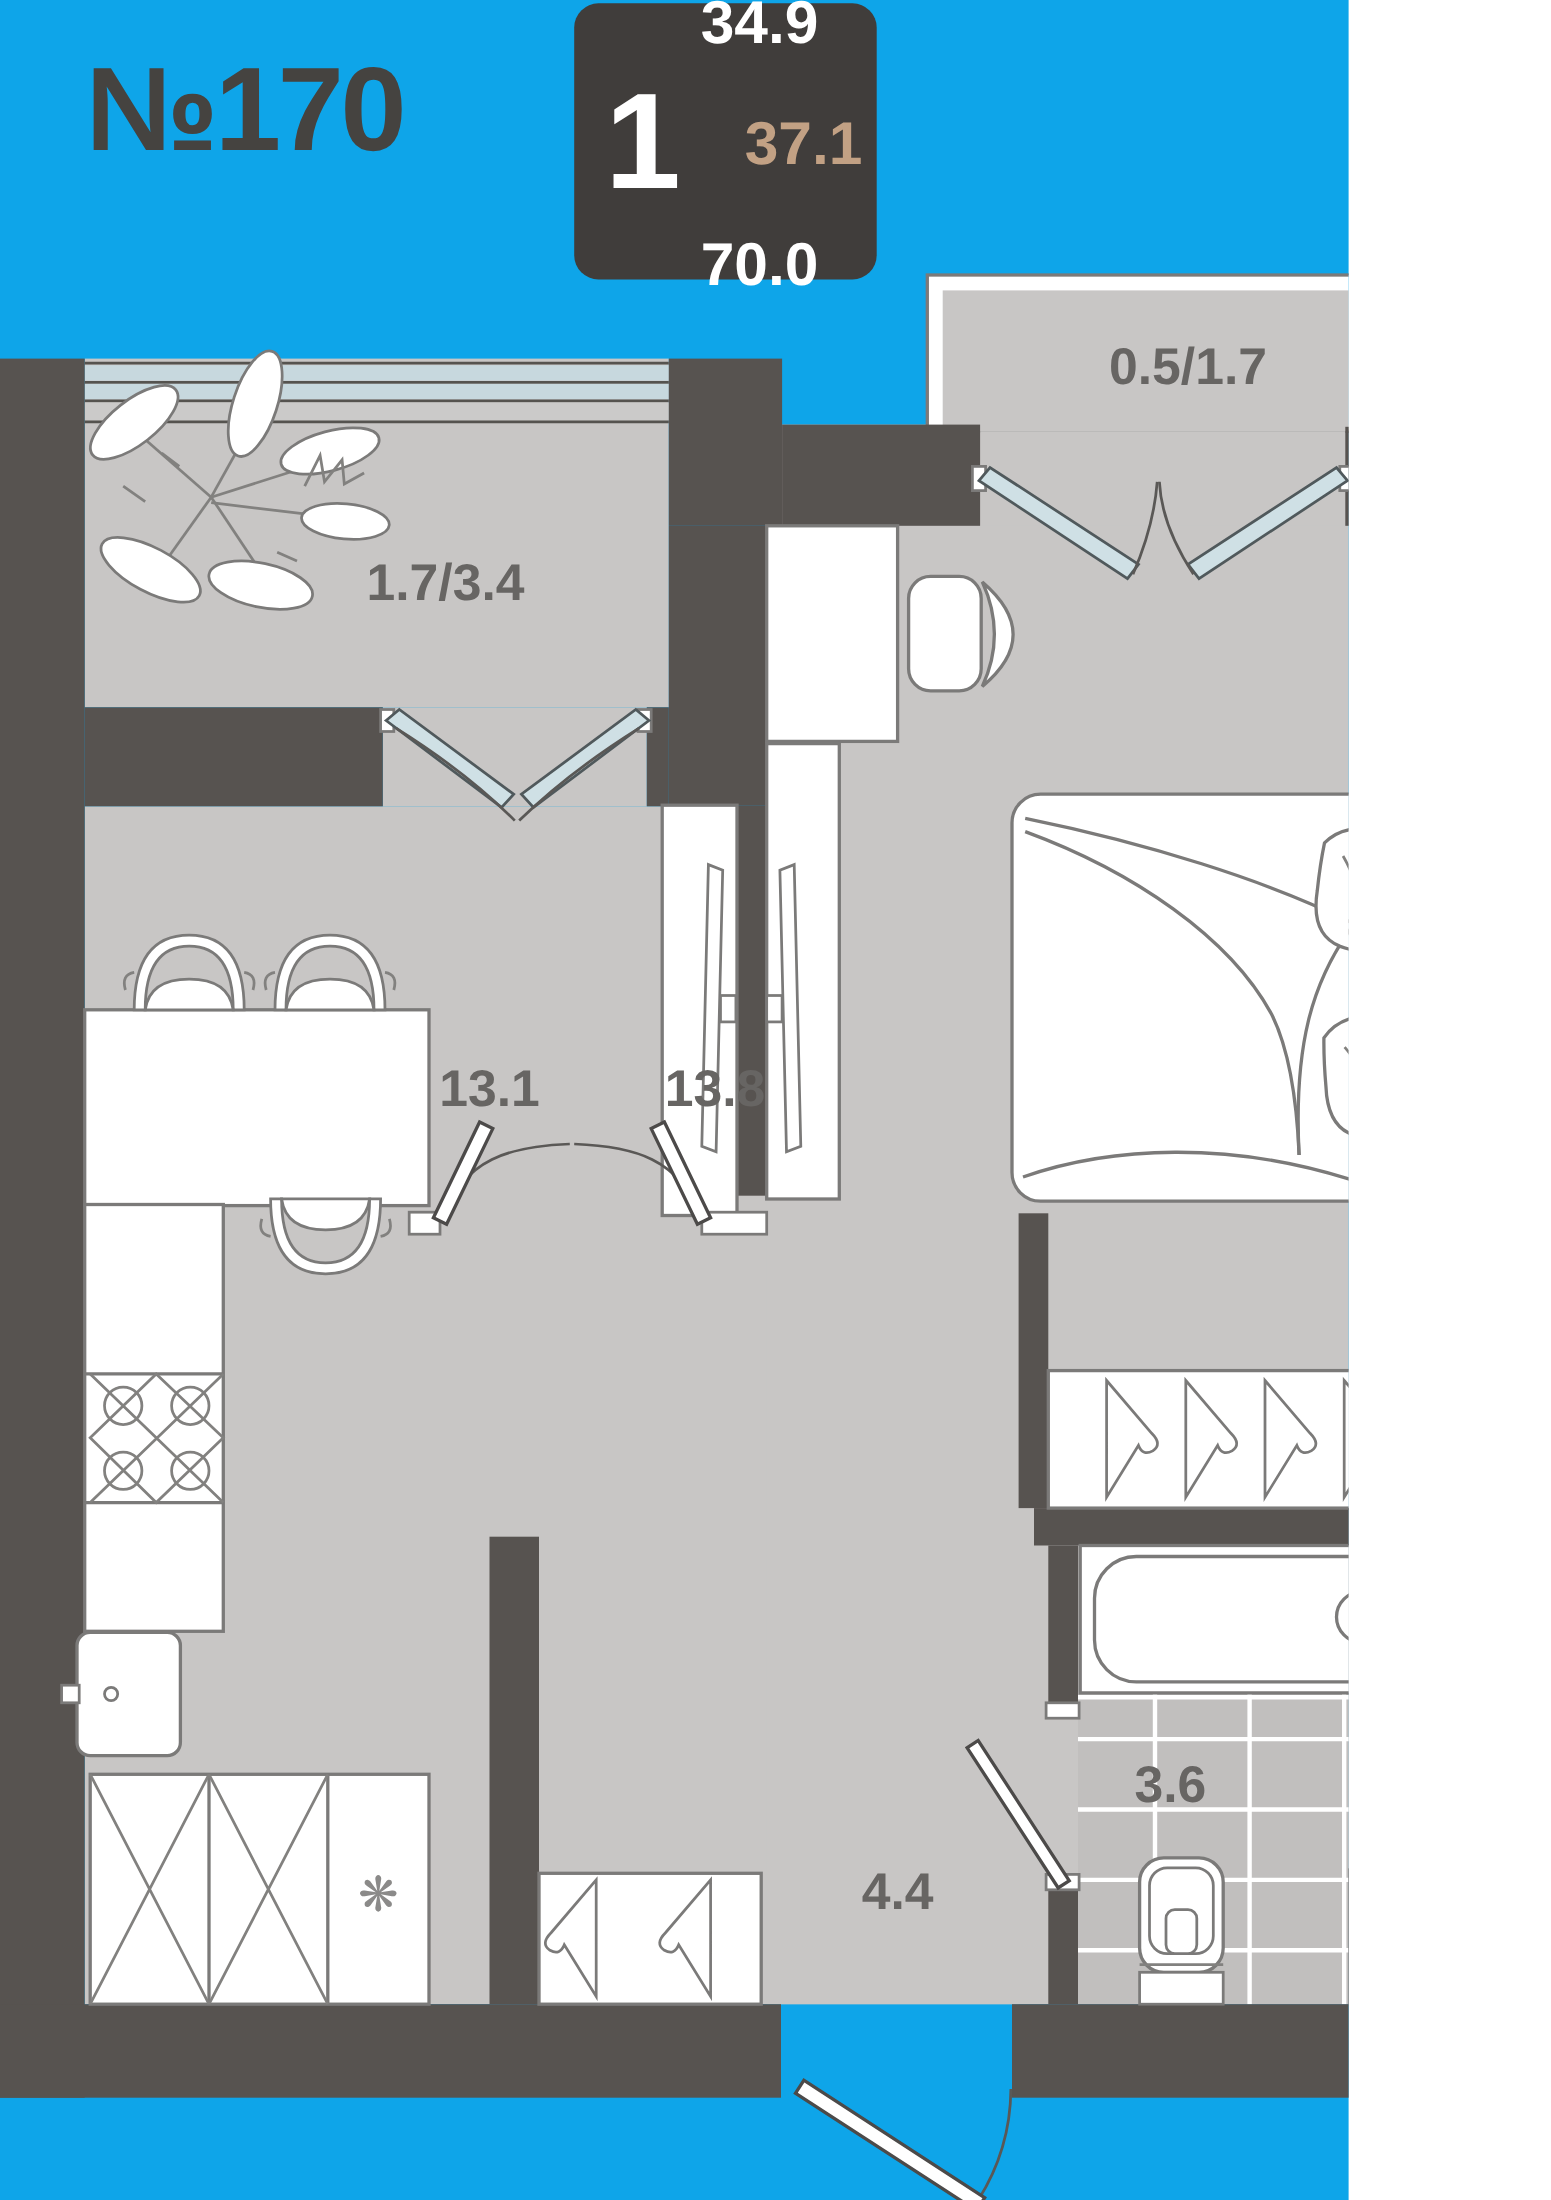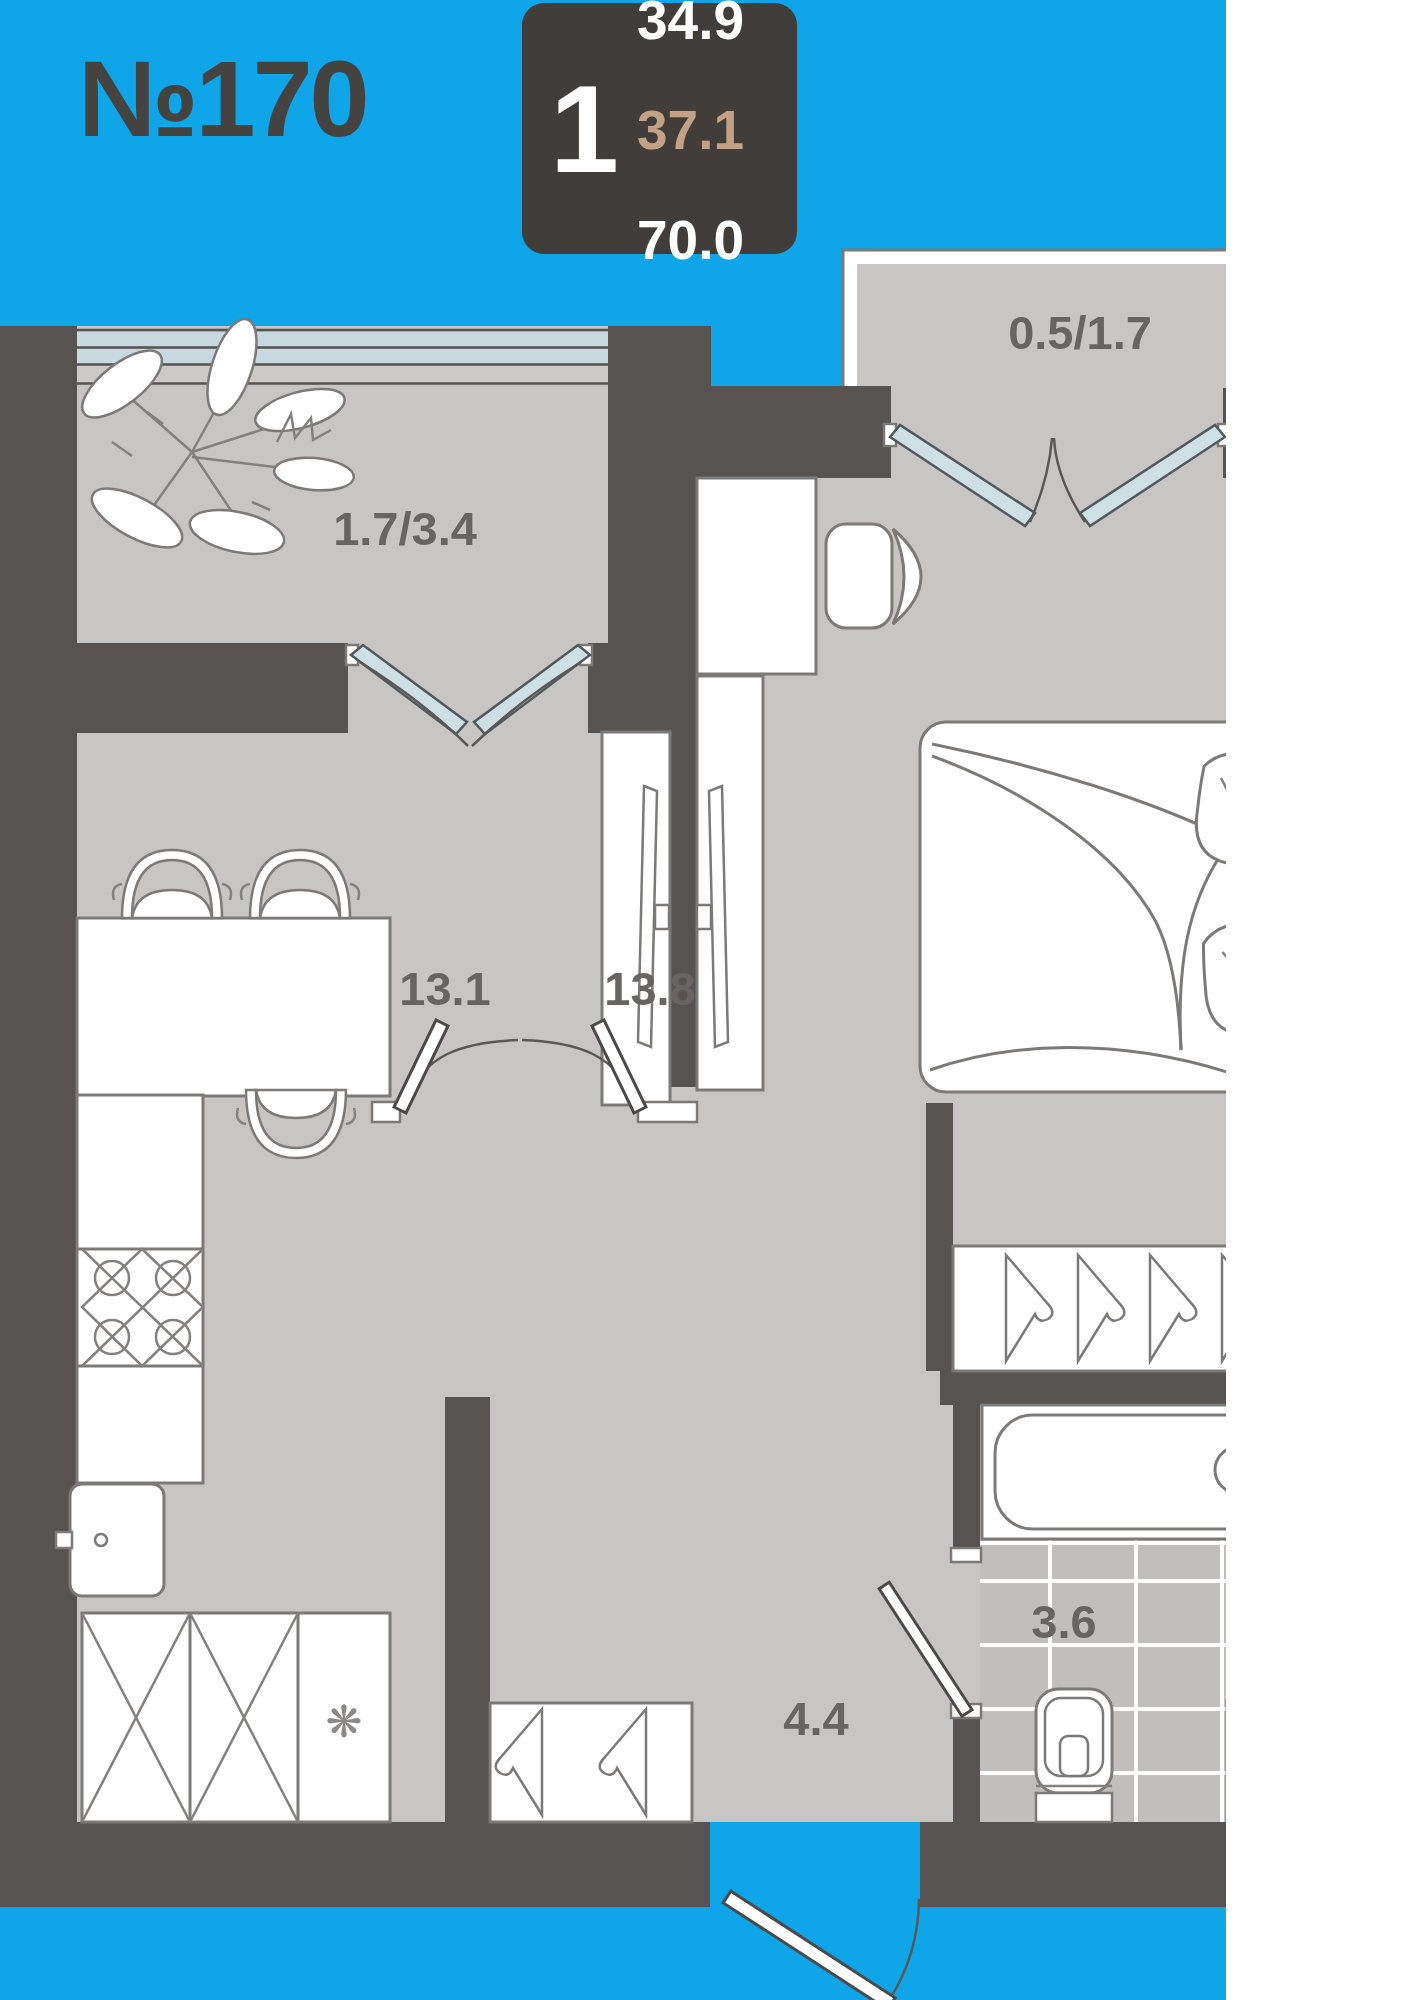--- a/index.html
+++ b/index.html
@@ -5,21 +5,21 @@
   html,body{margin:0;padding:0;background:#ffffff;}
   .canvas{position:relative;width:1226px;height:2000px;background:#0ea5e9;overflow:hidden;
           font-family:"Liberation Sans",sans-serif;}
   .title{position:absolute;left:78px;top:36px;font-size:108px;font-weight:700;
          color:#454340;letter-spacing:-3px;}
   .badge{position:absolute;left:522px;top:3px;width:275px;height:251px;background:#403D3B;
          border-radius:22px;display:flex;align-items:center;}
   .badge .rooms{font-size:124px;font-weight:700;color:#ffffff;margin-left:28px;line-height:1;}
   .badge .areas{margin-left:18px;margin-top:2px;display:flex;flex-direction:column;gap:40px;}
   .badge .areas span{font-size:55px;font-weight:600;line-height:70px;color:#ffffff;}
-  .badge .areas span.tan{color:#C2A184;}
+  .badge .areas span.tan{color:#C2A184;margin-left:40px;}
   svg{position:absolute;left:0;top:0;}
   .wall{fill:#575350;}
   .floor{fill:#C8C6C5;}
   .furn{fill:#ffffff;stroke:#7B7A79;stroke-width:3;}
   .furn2{fill:#ffffff;stroke:#7B7A79;stroke-width:2.5;}
   .ln{stroke:#7B7A79;stroke-width:3;fill:none;}
   .ln2{stroke:#82817F;stroke-width:2.5;fill:none;}
   .doorblue{fill:#CFE0E5;stroke:#50595C;stroke-width:2.5;}
   .doorwhite{fill:#ffffff;stroke:#4C4A49;stroke-width:3;}
   .arc{stroke:#5A5856;stroke-width:2.5;fill:none;}

